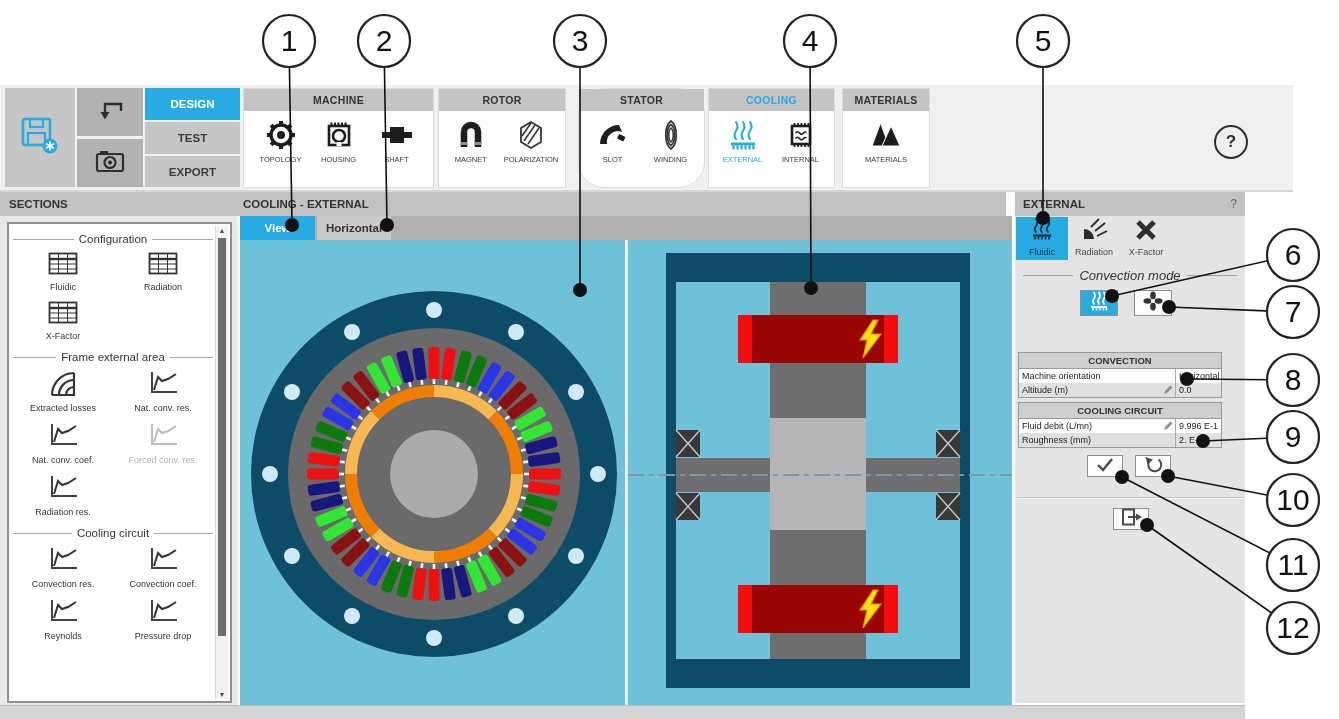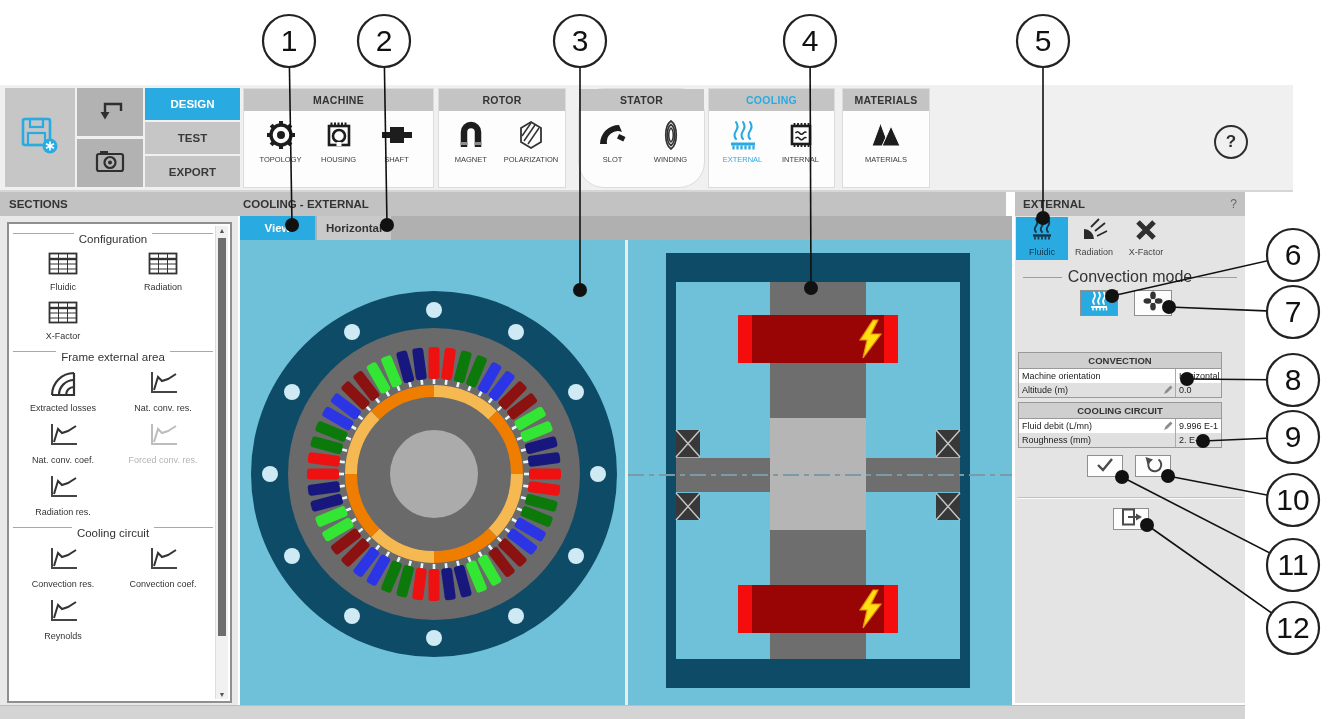--- a/index.html
+++ b/index.html
@@ -22,21 +22,21 @@
   .rlabel.accent{color:#29abe2;}
   .help-circle{width:30px;height:30px;border:2.5px solid #2e2e2e;border-radius:50%;color:#2e2e2e;font-size:17px;font-weight:bold;display:flex;align-items:center;justify-content:center;background:transparent;}
 
   
   .panel-hd{background:#c2c2c2;color:#333;font-size:11.5px;font-weight:bold;display:flex;align-items:center;padding:0 9px;box-sizing:border-box;}
 
   
   .sidebar-bg{left:0;top:192px;width:238px;height:513px;background:#e9e9e9;}
   .sections-panel{left:7px;top:30px;width:225px;height:481px;background:#fff;border:2px solid #8f8f8f;box-sizing:border-box;overflow:hidden;}
   .sections-inner{position:absolute;left:4px;top:4px;right:17px;bottom:4px;}
-  .sec-div{display:flex;align-items:flex-start;gap:5px;color:#333;font-size:11.5px;margin:5px 0 3px 0;}
+  .sec-div{display:flex;align-items:center;gap:5px;color:#333;font-size:11.5px;margin:5px 0 3px 0;}
   .sec-div:before,.sec-div:after{content:"";flex:1;height:1px;background:#a8a8a8;}
   .sec-grid{display:flex;flex-wrap:wrap;}
   .sec-item{width:50%;display:flex;flex-direction:column;align-items:center;margin:4px 0 5px 0;cursor:pointer;}
   .sec-item .silabel{font-size:9px;color:#333;margin-top:3px;white-space:nowrap;}
   .sec-item.disabled .silabel{color:#b3b3b3;}
   .sec-item.disabled svg *{stroke:#bdbdbd !important;}
   .scrollbar{position:absolute;top:2px;right:2px;bottom:2px;width:12px;background:#f1f1f1;border-left:1px solid #ddd;}
   .scroll-thumb{position:absolute;left:2px;right:2px;top:12px;height:398px;background:#6e6e6e;}
   .scroll-arrow{position:absolute;left:0;width:100%;text-align:center;font-size:7px;color:#555;}
 
@@ -52,21 +52,21 @@
   
   .rpanel{left:1015px;top:192px;width:230px;height:511px;background:#e4e4e4;}
   .rp-hd{position:absolute;left:0;top:0;width:100%;height:24px;background:#c2c2c2;display:flex;align-items:center;justify-content:space-between;padding:0 8px;box-sizing:border-box;}
   .rp-hd .t{font-size:11.5px;font-weight:bold;color:#333;}
   .rp-hd .q{font-size:12px;color:#666;}
   .rp-tabs{position:absolute;left:1px;top:25px;display:flex;}
   .rp-tab{width:52px;height:43px;display:flex;flex-direction:column;align-items:center;justify-content:flex-end;padding-bottom:3px;box-sizing:border-box;cursor:pointer;}
   .rp-tab .lbl{font-size:9px;color:#444;margin-top:2px;}
   .rp-tab.active{background:#29abe2;}
   .rp-tab.active .lbl{color:#12344a;}
-  .rp-div{display:flex;align-items:center;gap:6px;color:#333;font-size:16px;}
+  .rp-div{display:flex;align-items:center;gap:6px;color:#333;font-size:13px;font-style:italic;}
   .rp-div:before,.rp-div:after{content:"";flex:1;height:1px;background:#9e9e9e;}
   .conv-btn{position:absolute;width:38px;height:26px;border:1px solid #8f8f8f;display:flex;align-items:center;justify-content:center;box-sizing:border-box;cursor:pointer;}
   .conv-btn.on{background:#29abe2;}
   .conv-btn.off{background:#fdfdfd;}
   .ptable{position:absolute;left:3px;width:204px;border:1px solid #999;background:#fff;box-sizing:border-box;}
   .pt-hd{height:15px;background:#cfcfcf;border-bottom:1px solid #999;font-size:9.5px;font-weight:bold;color:#333;display:flex;align-items:center;justify-content:center;}
   .pt-row{height:14px;display:flex;font-size:9px;color:#222;}
   .pt-row.alt{background:#e0e0e0;}
   .pt-label{width:157px;display:flex;align-items:center;justify-content:space-between;padding:0 2px 0 3px;box-sizing:border-box;border-right:1px solid #aaa;}
   .pt-value{flex:1;display:flex;align-items:center;padding-left:3px;}
@@ -374,20 +374,27 @@
                   <polyline points="7,20 11,7 15,11 21,9 29,4" stroke="#333" stroke-width="2"></polyline>
                 </svg></span>
             <span class="silabel">Convection coef.</span>
           </div>
           <div class="sec-item">
             <span><svg width="32" height="26" viewBox="0 0 32 26" fill="none">
                   <path d="M5,2 V22 H30" stroke="#444" stroke-width="2"></path>
                   <polyline points="7,20 11,7 15,11 21,9 29,4" stroke="#333" stroke-width="2"></polyline>
                 </svg></span>
             <span class="silabel">Reynolds</span>
+          </div>
+          <div class="sec-item">
+            <span><svg width="32" height="26" viewBox="0 0 32 26" fill="none">
+                  <path d="M5,2 V22 H30" stroke="#444" stroke-width="2"></path>
+                  <polyline points="7,20 11,7 15,11 21,9 29,4" stroke="#333" stroke-width="2"></polyline>
+                </svg></span>
+            <span class="silabel">Pressure drop</span>
           </div>
         </div>
       </div>
 
       <div class="scrollbar">
         <div class="scroll-arrow" style="top:1px;">▲</div>
         <div class="scroll-thumb"></div>
         <div class="scroll-arrow" style="bottom:1px;">▼</div>
       </div>
     </div>

